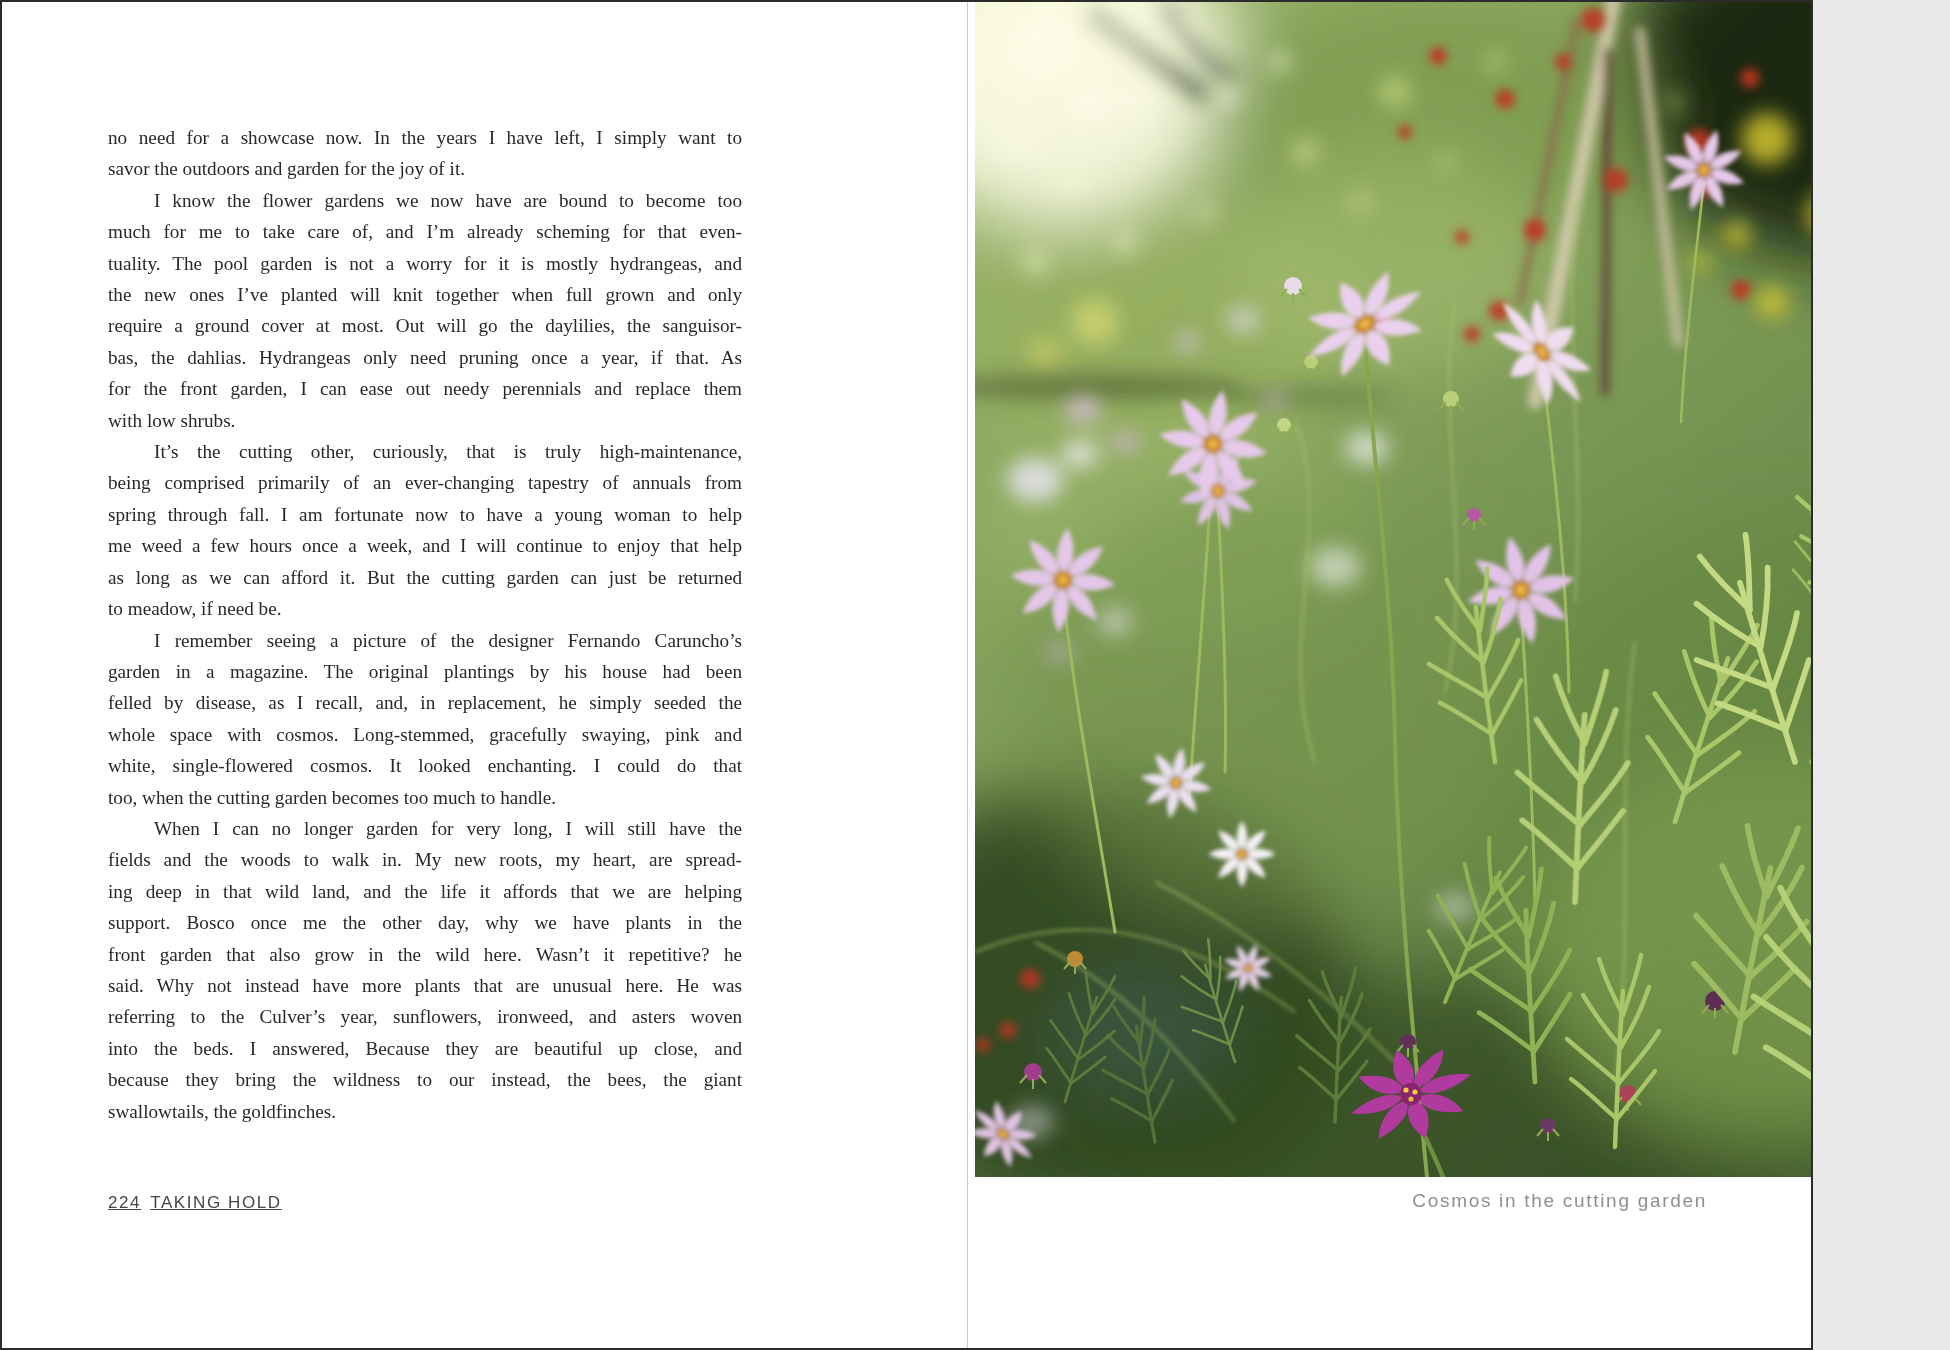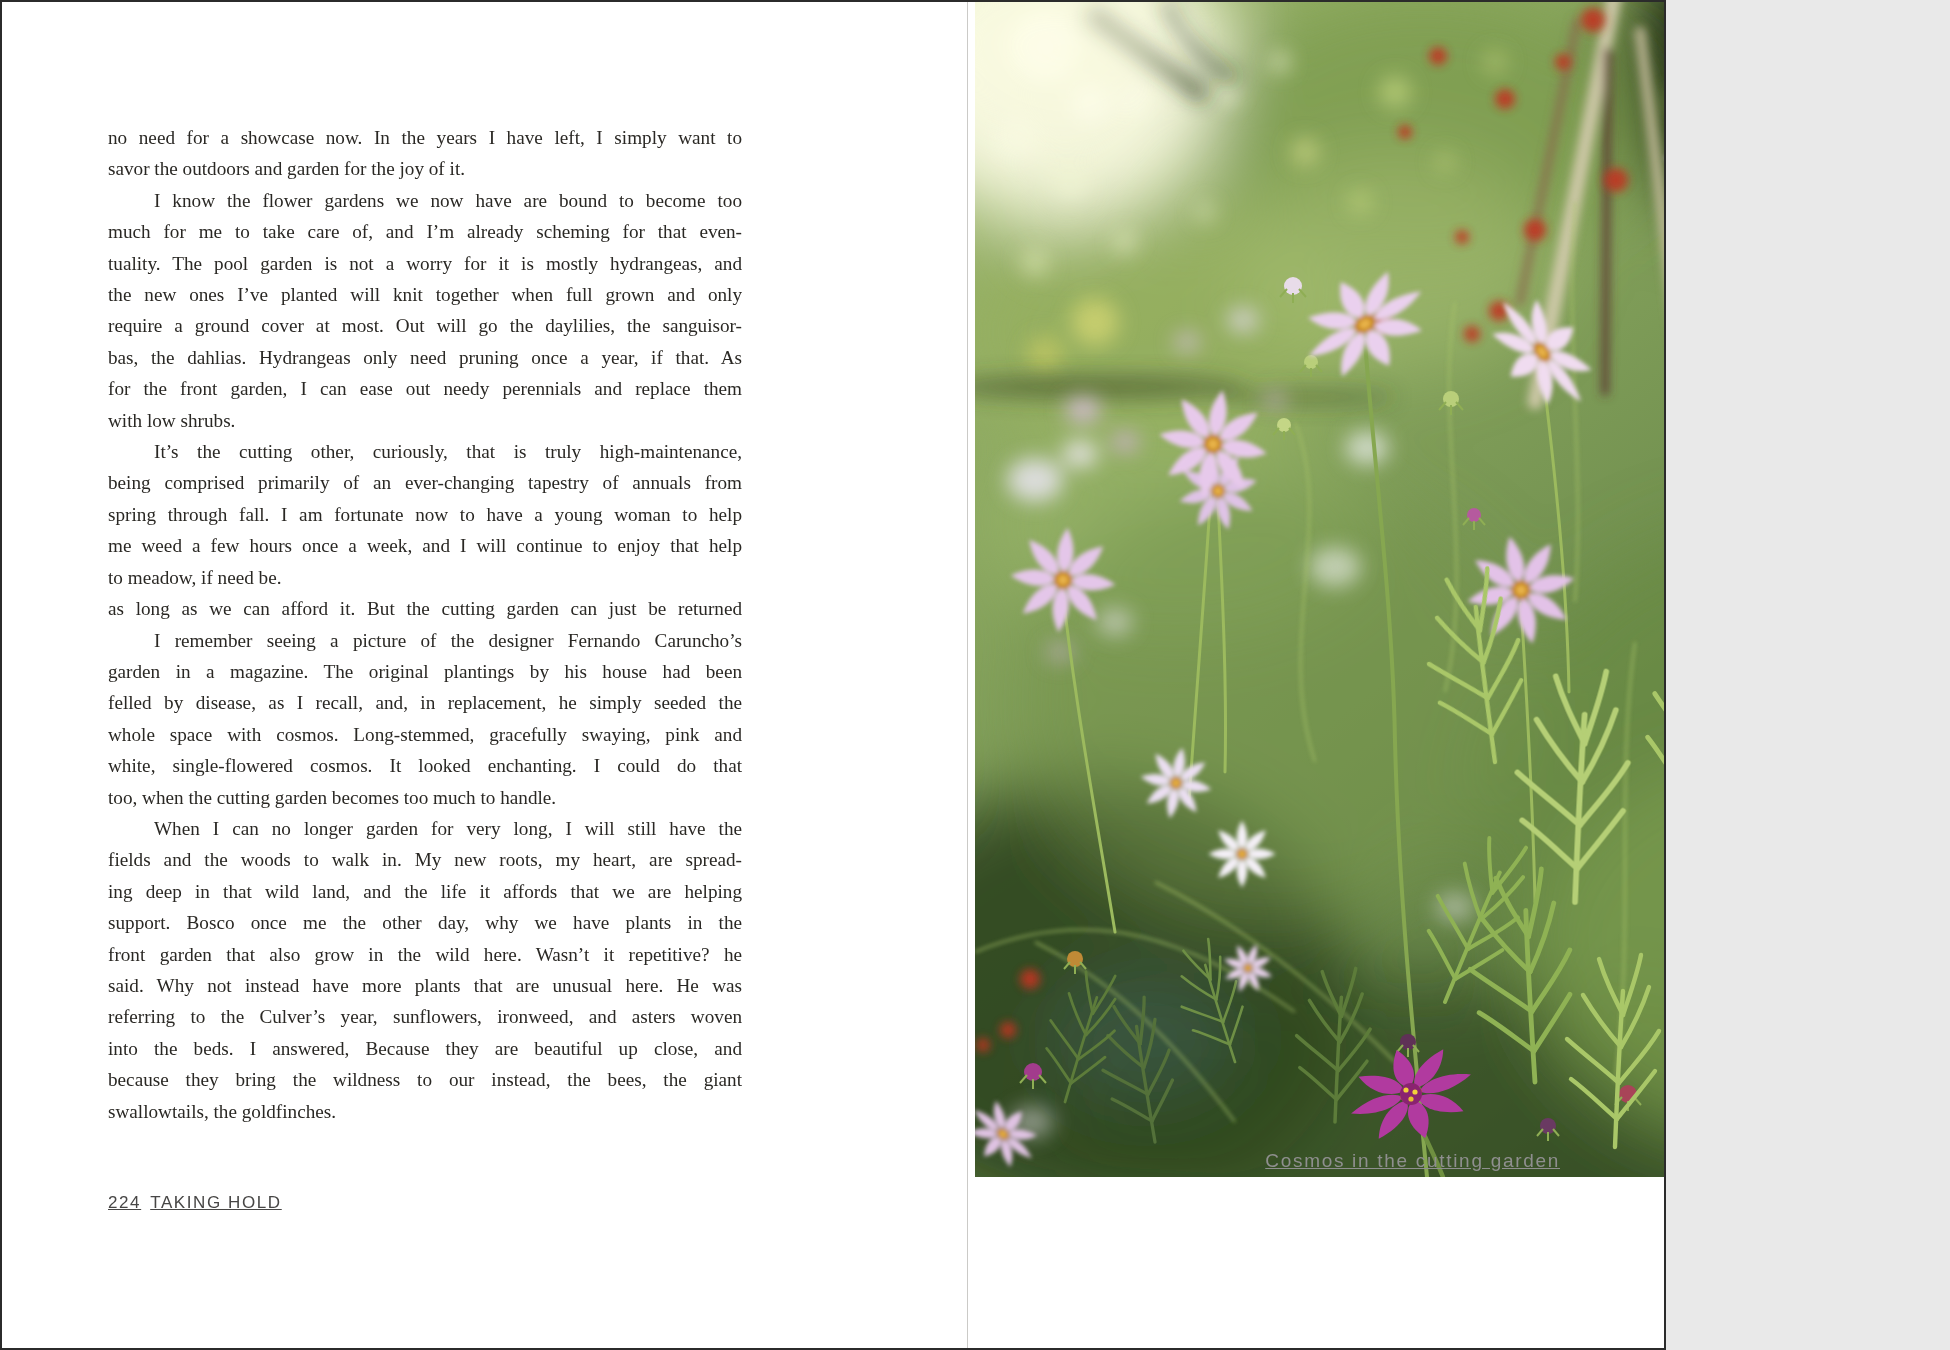--- a/index.html
+++ b/index.html
@@ -1,18 +1,18 @@
 <!DOCTYPE html>
 <html><head>
 <meta charset="utf-8">
 <title>Book Spread</title>
 <style>
   html,body{margin:0;padding:0;background:#e9e9e9;}
   .spread{
-    position:relative;width:1666px;height:1350px;background:#ffffff;
+    position:relative;width:1813px;height:1350px;background:#ffffff;
     overflow:hidden;font-family:"Liberation Serif","DejaVu Serif",serif;
   }
   .border-frame{position:absolute;inset:0;box-shadow:inset 0 0 0 2px #2b2b2b;pointer-events:none;z-index:40;}
   .gutter-line{position:absolute;left:967px;top:2px;bottom:2px;width:1px;background:#cbcac7;z-index:5;}
 
   
   .text-block{
     position:absolute;left:108px;top:122px;width:634px;
     font-size:19.2px;line-height:31.4px;color:#2a2824;z-index:6;
   }
@@ -24,23 +24,23 @@
     position:absolute;left:108px;top:1193px;z-index:6;
     font-family:"Liberation Sans","DejaVu Sans",sans-serif;
     font-size:17px;letter-spacing:1.6px;color:#474645;display:flex;gap:9px;text-decoration:underline;
   }
 
   
   .photo-wrap{position:absolute;left:975px;top:2px;width:973px;height:1175px;overflow:hidden;z-index:4;background:#7f9c55;}
   .photo-wrap svg{display:block;width:100%;height:100%;}
 
   .photo-caption{
-    position:absolute;top:1150px;right:106px;z-index:6;
+    position:absolute;top:1190px;right:106px;z-index:6;
     font-family:"Liberation Sans","DejaVu Sans",sans-serif;
-    font-size:19px;letter-spacing:1.7px;color:#8f8f8f;text-decoration:underline;
+    font-size:19px;letter-spacing:1.7px;color:#8f8f8f;
   }
 </style>
 </head>
 <body>
 
 <div class="spread">
 
   <section>
     <div class="text-block">
         <div class="line">no need for a showcase now. In the years I have left, I simply want to</div>
@@ -50,22 +50,22 @@
         <div class="line">tuality. The pool garden is not a worry for it is mostly hydrangeas, and</div>
         <div class="line">the new ones I’ve planted will knit together when full grown and only</div>
         <div class="line">require a ground cover at most. Out will go the daylilies, the sanguisor-</div>
         <div class="line">bas, the dahlias. Hydrangeas only need pruning once a year, if that. As</div>
         <div class="line">for the front garden, I can ease out needy perennials and replace them</div>
         <div class="line last">with low shrubs.</div>
         <div class="line indent">It’s the cutting other, curiously, that is truly high-maintenance,</div>
         <div class="line">being comprised primarily of an ever-changing tapestry of annuals from</div>
         <div class="line">spring through fall. I am fortunate now to have a young woman to help</div>
         <div class="line">me weed a few hours once a week, and I will continue to enjoy that help</div>
+        <div class="line">as long as we can afford it. But the cutting garden can just be returned</div>
         <div class="line last">to meadow, if need be.</div>
-        <div class="line">as long as we can afford it. But the cutting garden can just be returned</div>
         <div class="line indent">I remember seeing a picture of the designer Fernando Caruncho’s</div>
         <div class="line">garden in a magazine. The original plantings by his house had been</div>
         <div class="line">felled by disease, as I recall, and, in replacement, he simply seeded the</div>
         <div class="line">whole space with cosmos. Long-stemmed, gracefully swaying, pink and</div>
         <div class="line">white, single-flowered cosmos. It looked enchanting. I could do that</div>
         <div class="line last">too, when the cutting garden becomes too much to handle.</div>
         <div class="line indent">When I can no longer garden for very long, I will still have the</div>
         <div class="line">fields and the woods to walk in. My new roots, my heart, are spread-</div>
         <div class="line">ing deep in that wild land, and the life it affords that we are helping</div>
         <div class="line">support. Bosco once me the other day, why we have plants in the</div>

